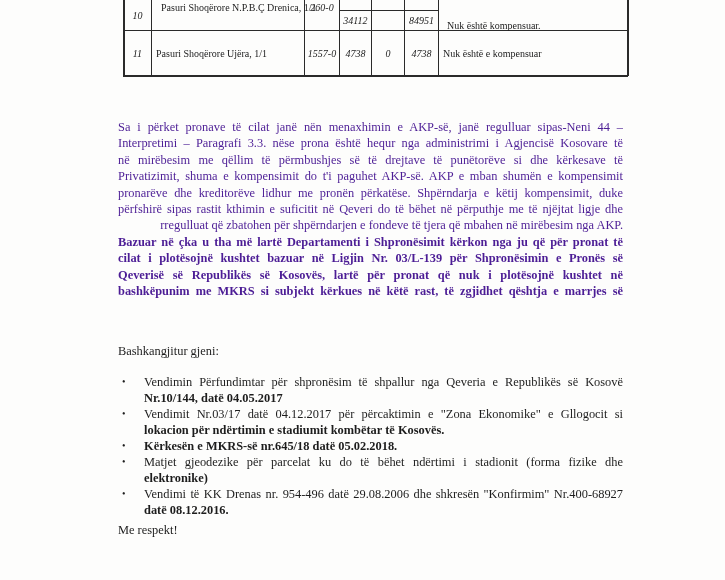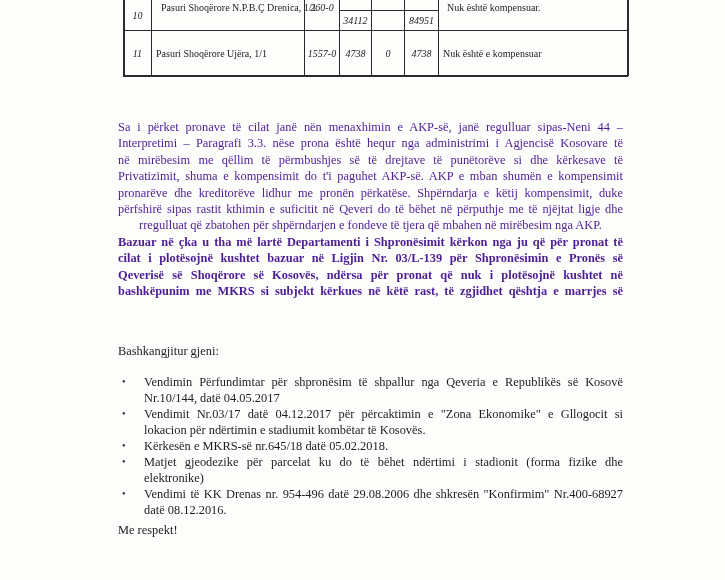--- a/index.html
+++ b/index.html
@@ -16,27 +16,27 @@
   .cell { position:absolute; font-size:10px; color:#222; white-space:nowrap; display:flex; align-items:center; }
   .cell.c { justify-content:center;font-style:italic; }
 
   
   .para {
     position:absolute; left:118px; width:505px;
     font-size:12.4px; line-height:16.4px; text-align:justify; color:#4c1d95;
   }
   .para.bold { font-weight:bold; }
   .para span.j { display:block; text-align:justify; text-align-last:justify; }
-  .para span.l { display:block; text-align:center; }
+  .para span.l { display:block; text-align:right; }
   .label { position:absolute; left:118px; font-size:12.4px; color:#1d1d1d; }
   ul.att { position:absolute; left:118px; top:374px; width:505px; margin:0; padding:0; list-style:none; }
   ul.att li { position:relative; padding-left:26px; font-size:12.4px; line-height:16px; color:#1d1d1d; margin:0; }
   ul.att li .bullet { position:absolute; left:4px; top:0; font-size:10px; }
   ul.att li .txt span.j { display:block; text-align:justify; text-align-last:justify; }
-  ul.att li .txt span.l { display:block; }
+  ul.att li .txt span.l { display:block;font-weight:bold; }
 </style>
 </head>
 <body>
 
 <div class="page">
 
   <div class="tbl">
 
     <div class="b" style="left:0;top:0;width:1.5px;height:96px"></div>
     <div class="b" style="left:504px;top:0;width:1.5px;height:96px"></div>
@@ -54,21 +54,21 @@
 
     <div class="b" style="left:216px;top:30px;width:99px;height:1px"></div>
 
     <div class="cell c" style="left:1px;top:20px;width:27px;height:30px">10</div>
     <div class="cell" style="left:38px;top:20px;width:143px;height:14px">Pasuri Shoqërore N.P.B.Ç Drenica, 1/1</div>
     <div class="cell c" style="left:182px;top:20px;width:34px;height:14px">260-0</div>
     <div class="cell c" style="left:217px;top:8px;width:31px;height:14px">34?27</div>
     <div class="cell c" style="left:249px;top:8px;width:32px;height:14px">0</div>
     <div class="cell c" style="left:217px;top:32px;width:31px;height:17px">34112</div>
     <div class="cell c" style="left:282px;top:32px;width:33px;height:17px">84951</div>
-    <div class="cell" style="left:324px;top:20px;width:175px;height:14px">Nuk është kompensuar.</div>
+    <div class="cell" style="left:324px;top:38px;width:175px;height:14px">Nuk është kompensuar.</div>
 
     <div class="cell c" style="left:1px;top:51px;width:27px;height:44px">11</div>
     <div class="cell" style="left:33px;top:51px;width:148px;height:44px">Pasuri Shoqërore Ujëra, 1/1</div>
     <div class="cell c" style="left:182px;top:51px;width:34px;height:44px">1557-0</div>
     <div class="cell c" style="left:217px;top:51px;width:31px;height:44px">4738</div>
     <div class="cell c" style="left:249px;top:51px;width:32px;height:44px">0</div>
     <div class="cell c" style="left:282px;top:51px;width:33px;height:44px">4738</div>
     <div class="cell" style="left:320px;top:51px;width:180px;height:44px">Nuk është e kompensuar</div>
   </div>
 
@@ -78,21 +78,21 @@
     <span class="j">në mirëbesim me qëllim të përmbushjes së të drejtave të punëtorëve si dhe kërkesave të</span>
     <span class="j">Privatizimit, shuma e kompensimit do t'i paguhet AKP-së. AKP e mban shumën e kompensimit</span>
     <span class="j">pronarëve dhe kreditorëve lidhur me pronën përkatëse. Shpërndarja e këtij kompensimit, duke</span>
     <span class="j">përfshirë sipas rastit kthimin e suficitit në Qeveri do të bëhet në përputhje me të njëjtat ligje dhe</span>
     <span class="l">rregulluat që zbatohen për shpërndarjen e fondeve të tjera që mbahen në mirëbesim nga AKP.</span>
   </div>
 
   <div class="para bold" style="top:234px">
     <span class="j">Bazuar në çka u tha më lartë Departamenti i Shpronësimit kërkon nga ju që për pronat të</span>
     <span class="j">cilat i plotësojnë kushtet bazuar në Ligjin Nr. 03/L-139 për Shpronësimin e Pronës së</span>
-    <span class="j">Qeverisë së Shoqërore së Kosovës, ndërsa për pronat që nuk i plotësojnë kushtet në</span>
+    <span class="j">Qeverisë së Republikës së Kosovës, lartë për pronat që nuk i plotësojnë kushtet në</span>
     <span class="j">bashkëpunim me MKRS si subjekt kërkues në këtë rast, të zgjidhet qështja e marrjes së</span>
   </div>
 
   <div class="label" style="top:344px">Bashkangjitur gjeni:</div>
 
   <ul class="att">
     <li>
       <span class="bullet">•</span>
       <div class="txt">
         <span class="j">Vendimin Përfundimtar për shpronësim të shpallur nga Qeveria e Republikës së Kosovë</span>

